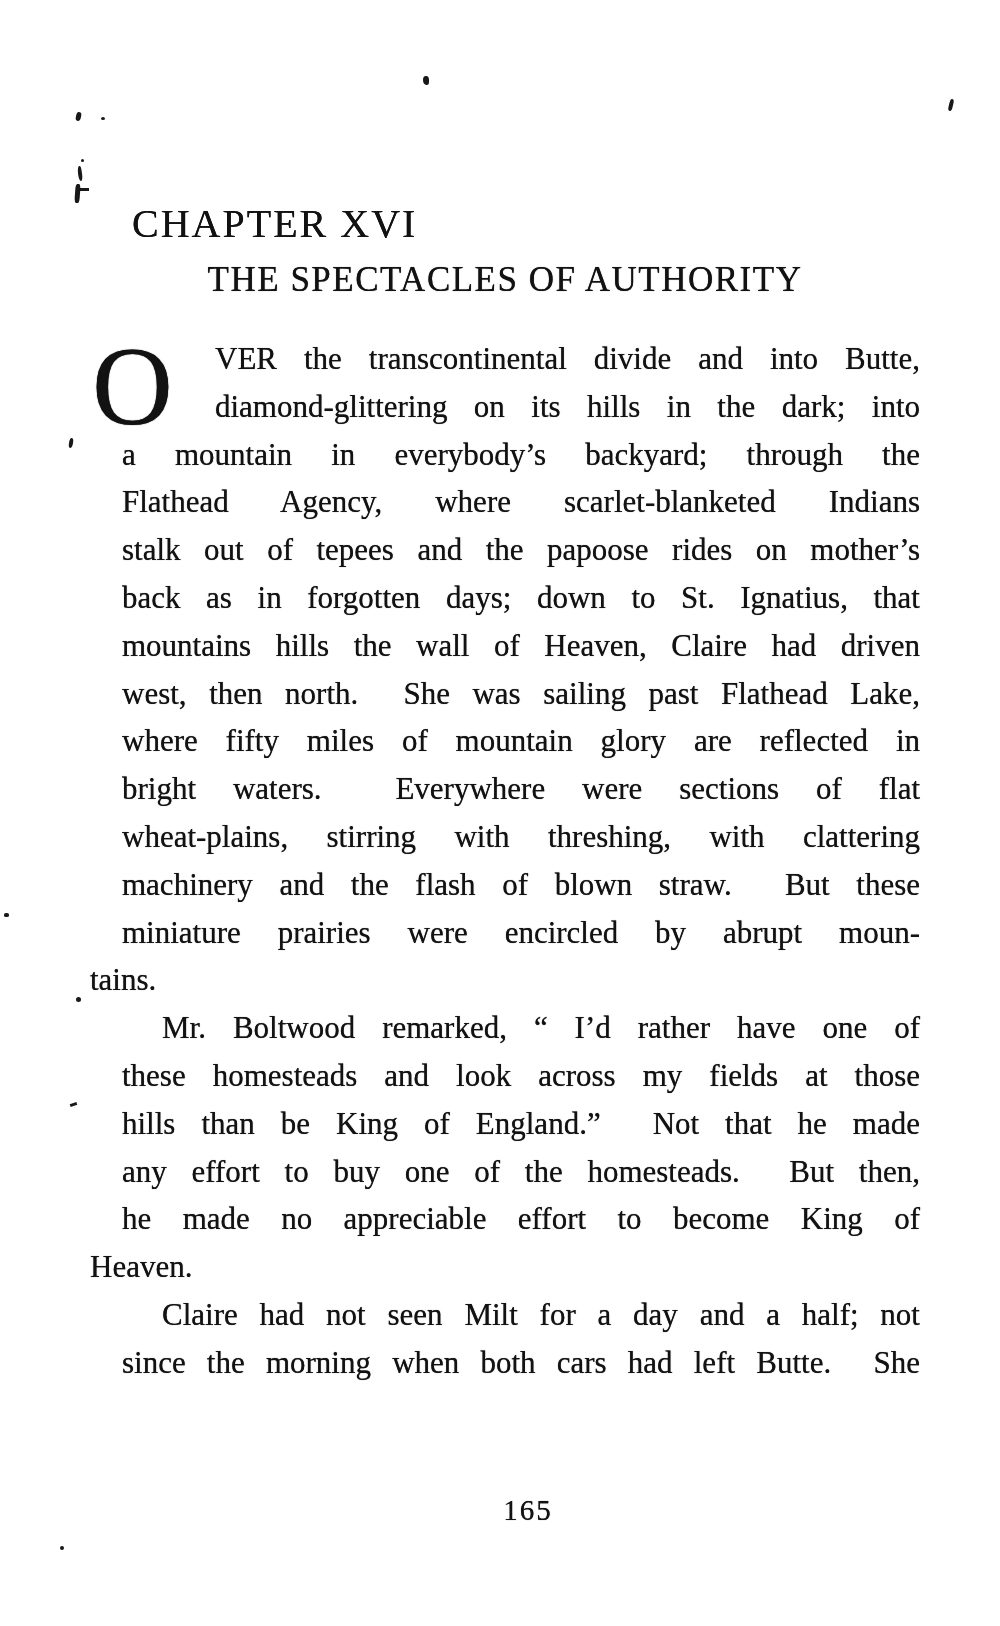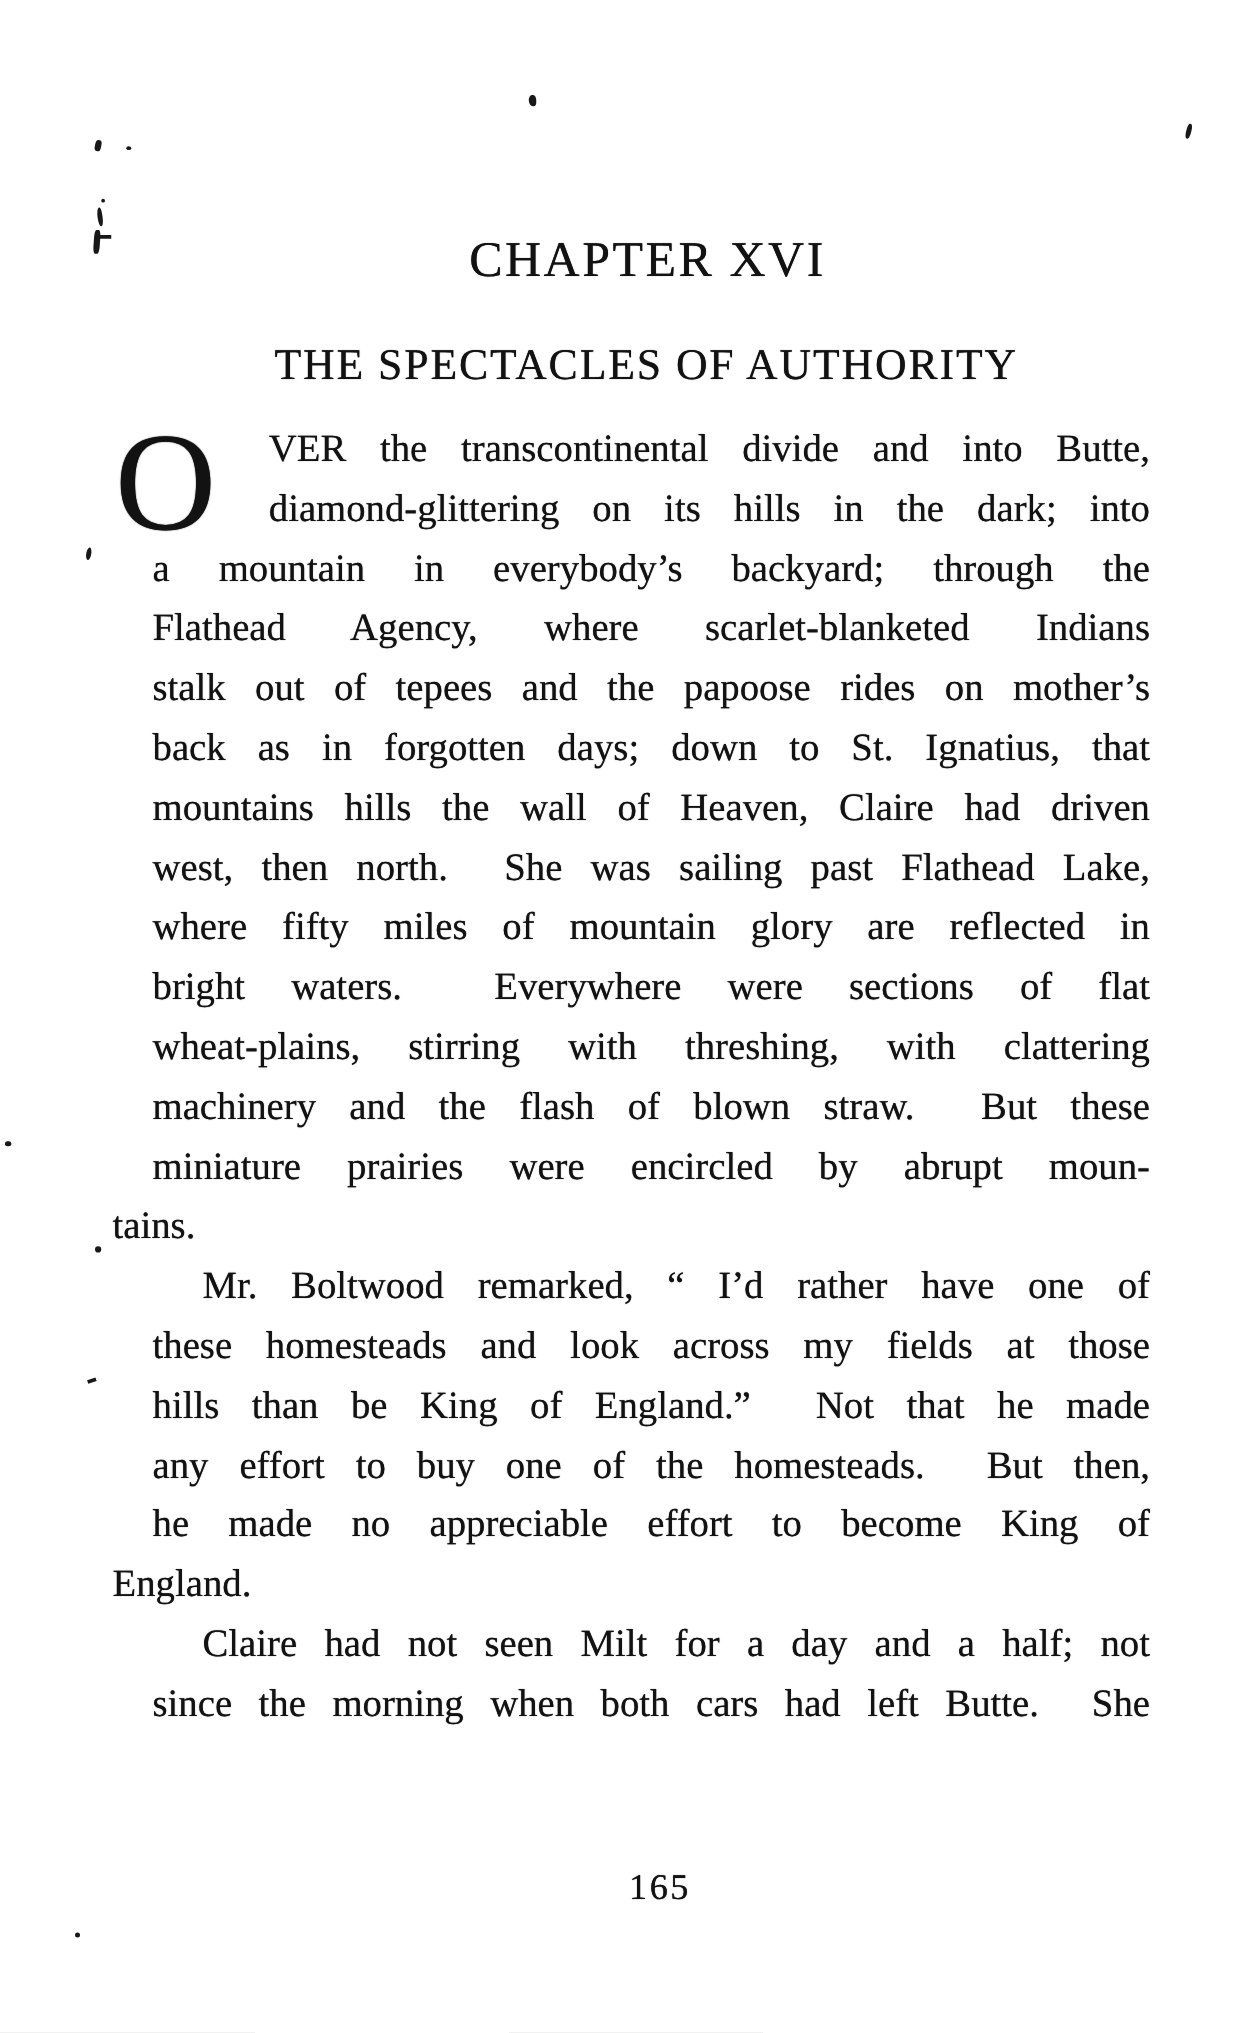--- a/index.html
+++ b/index.html
@@ -23,34 +23,34 @@
     top: 0;
     width: 830px;
   }
   .chapter-heading {
     position: absolute;
     top: 184px;
     left: 0;
     width: 100%;
     padding-left: 26px;
     box-sizing: border-box;
-    margin: 0;
-    text-align: center;
+    margin: 16px;
+    text-align: left;
     font-size: 40px;
     font-weight: normal;
     letter-spacing: 2px;
     text-shadow: 0 0 0.6px #121212;
     white-space: nowrap;
   }
   .chapter-subheading {
     position: absolute;
     top: 260px;
     left: 0;
     width: 100%;
-    margin: 12px;
+    margin: 0;
     text-align: center;
     font-size: 35px;
     font-weight: normal;
     letter-spacing: 1.5px;
     text-shadow: 0 0 0.7px #121212;
     white-space: nowrap;
   }
   .body-text {
     position: absolute;
     top: 335px;
@@ -153,21 +153,21 @@
         <div class="line just">bright waters.&nbsp; Everywhere were sections of flat</div>
         <div class="line just">wheat-plains, stirring with threshing, with clattering</div>
         <div class="line just">machinery and the flash of blown straw.&nbsp; But these</div>
         <div class="line just">miniature prairies were encircled by abrupt moun-</div>
         <div class="line">tains.</div>
         <div class="line just indent">Mr. Boltwood remarked, “ I’d rather have one of</div>
         <div class="line just">these homesteads and look across my fields at those</div>
         <div class="line just">hills than be King of England.”&nbsp; Not that he made</div>
         <div class="line just">any effort to buy one of the homesteads.&nbsp; But then,</div>
         <div class="line just">he made no appreciable effort to become King of</div>
-        <div class="line">England.</div>
+        <div class="line">Heaven.</div>
         <div class="line just indent">Claire had not seen Milt for a day and a half; not</div>
         <div class="line just">since the morning when both cars had left Butte.&nbsp; She</div>
       </div>
 
     <div class="page-number">165</div>
   </div>
 
 </div>
 
 </body></html>

